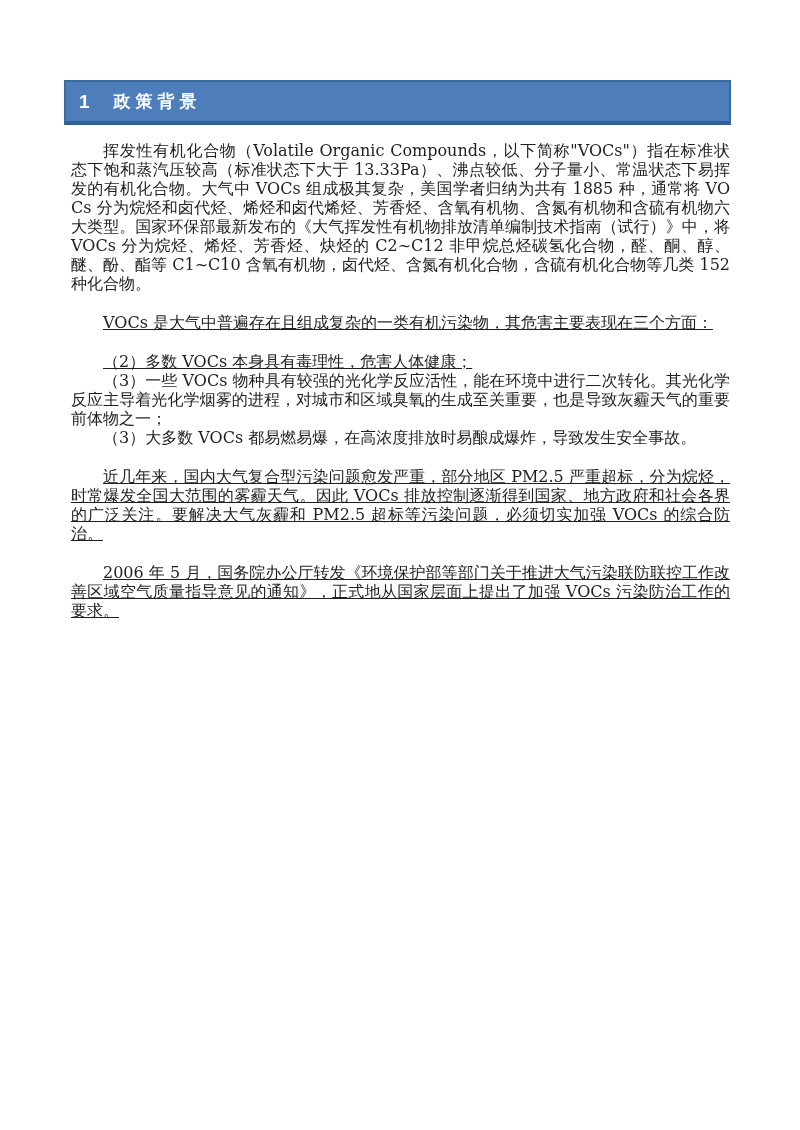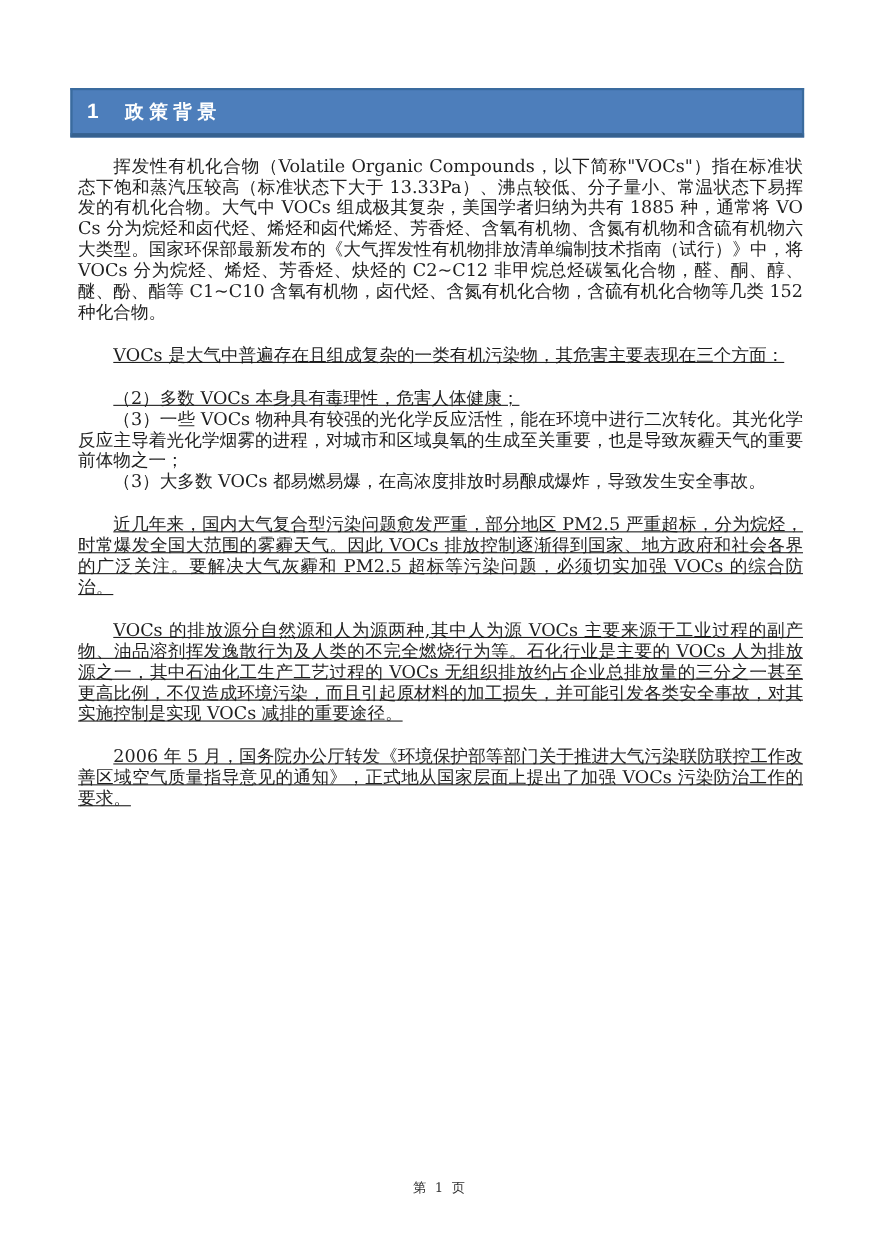--- a/index.html
+++ b/index.html
@@ -79,21 +79,17 @@
     <span class="heading-title">政策背景</span>
   </div>
 
   <div class="content">
     <p class="para">挥发性有机化合物（Volatile Organic Compounds，以下简称"VOCs"）指在标准状态下饱和蒸汽压较高（标准状态下大于 13.33Pa）、沸点较低、分子量小、常温状态下易挥发的有机化合物。大气中 VOCs 组成极其复杂，美国学者归纳为共有 1885 种，通常将 VOCs 分为烷烃和卤代烃、烯烃和卤代烯烃、芳香烃、含氧有机物、含氮有机物和含硫有机物六大类型。国家环保部最新发布的《大气挥发性有机物排放清单编制技术指南（试行）》中，将 VOCs 分为烷烃、烯烃、芳香烃、炔烃的 C2~C12 非甲烷总烃碳氢化合物，醛、酮、醇、醚、酚、酯等 C1~C10 含氧有机物，卤代烃、含氮有机化合物，含硫有机化合物等几类 152 种化合物。</p>
     <p class="para gap-before">VOCs 是大气中普遍存在且组成复杂的一类有机污染物，其危害主要表现在三个方面：</p>
     <p class="para gap-before">（2）多数 VOCs 本身具有毒理性，危害人体健康；</p>
     <p class="para">（3）一些 VOCs 物种具有较强的光化学反应活性，能在环境中进行二次转化。其光化学反应主导着光化学烟雾的进程，对城市和区域臭氧的生成至关重要，也是导致灰霾天气的重要前体物之一；</p>
     <p class="para">（3）大多数 VOCs 都易燃易爆，在高浓度排放时易酿成爆炸，导致发生安全事故。</p>
     <p class="para gap-before">近几年来，国内大气复合型污染问题愈发严重，部分地区 PM2.5 严重超标，分为烷烃，时常爆发全国大范围的雾霾天气。因此 VOCs 排放控制逐渐得到国家、地方政府和社会各界的广泛关注。要解决大气灰霾和 PM2.5 超标等污染问题，必须切实加强 VOCs 的综合防治。</p>
-    <p class="para gap-before">VOCs 的排放源分自然源和人为源两种,其中人为源 VOCs 主要来源于工业过程的副产物、油品溶剂挥发逸散行为及人类的不完全燃烧行为等。石化行业是主要的 VOCs 人为排放源之一，其中石油化工生产工艺过程的 VOCs 无组织排放约占企业总排放量的三分之一甚至更高比例，不仅造成环境污染，而且引起原材料的加工损失，并可能引发各类安全事故，对其实施控制是实现 VOCs 减排的重要途径。</p>
     <p class="para gap-before">2006 年 5 月，国务院办公厅转发《环境保护部等部门关于推进大气污染联防联控工作改善区域空气质量指导意见的通知》，正式地从国家层面上提出了加强 VOCs 污染防治工作的要求。</p>
   </div>
 
-  <div class="footer">
-    <span>第 1 页</span>
-  </div>
 
 </div>
 
 </body></html>

